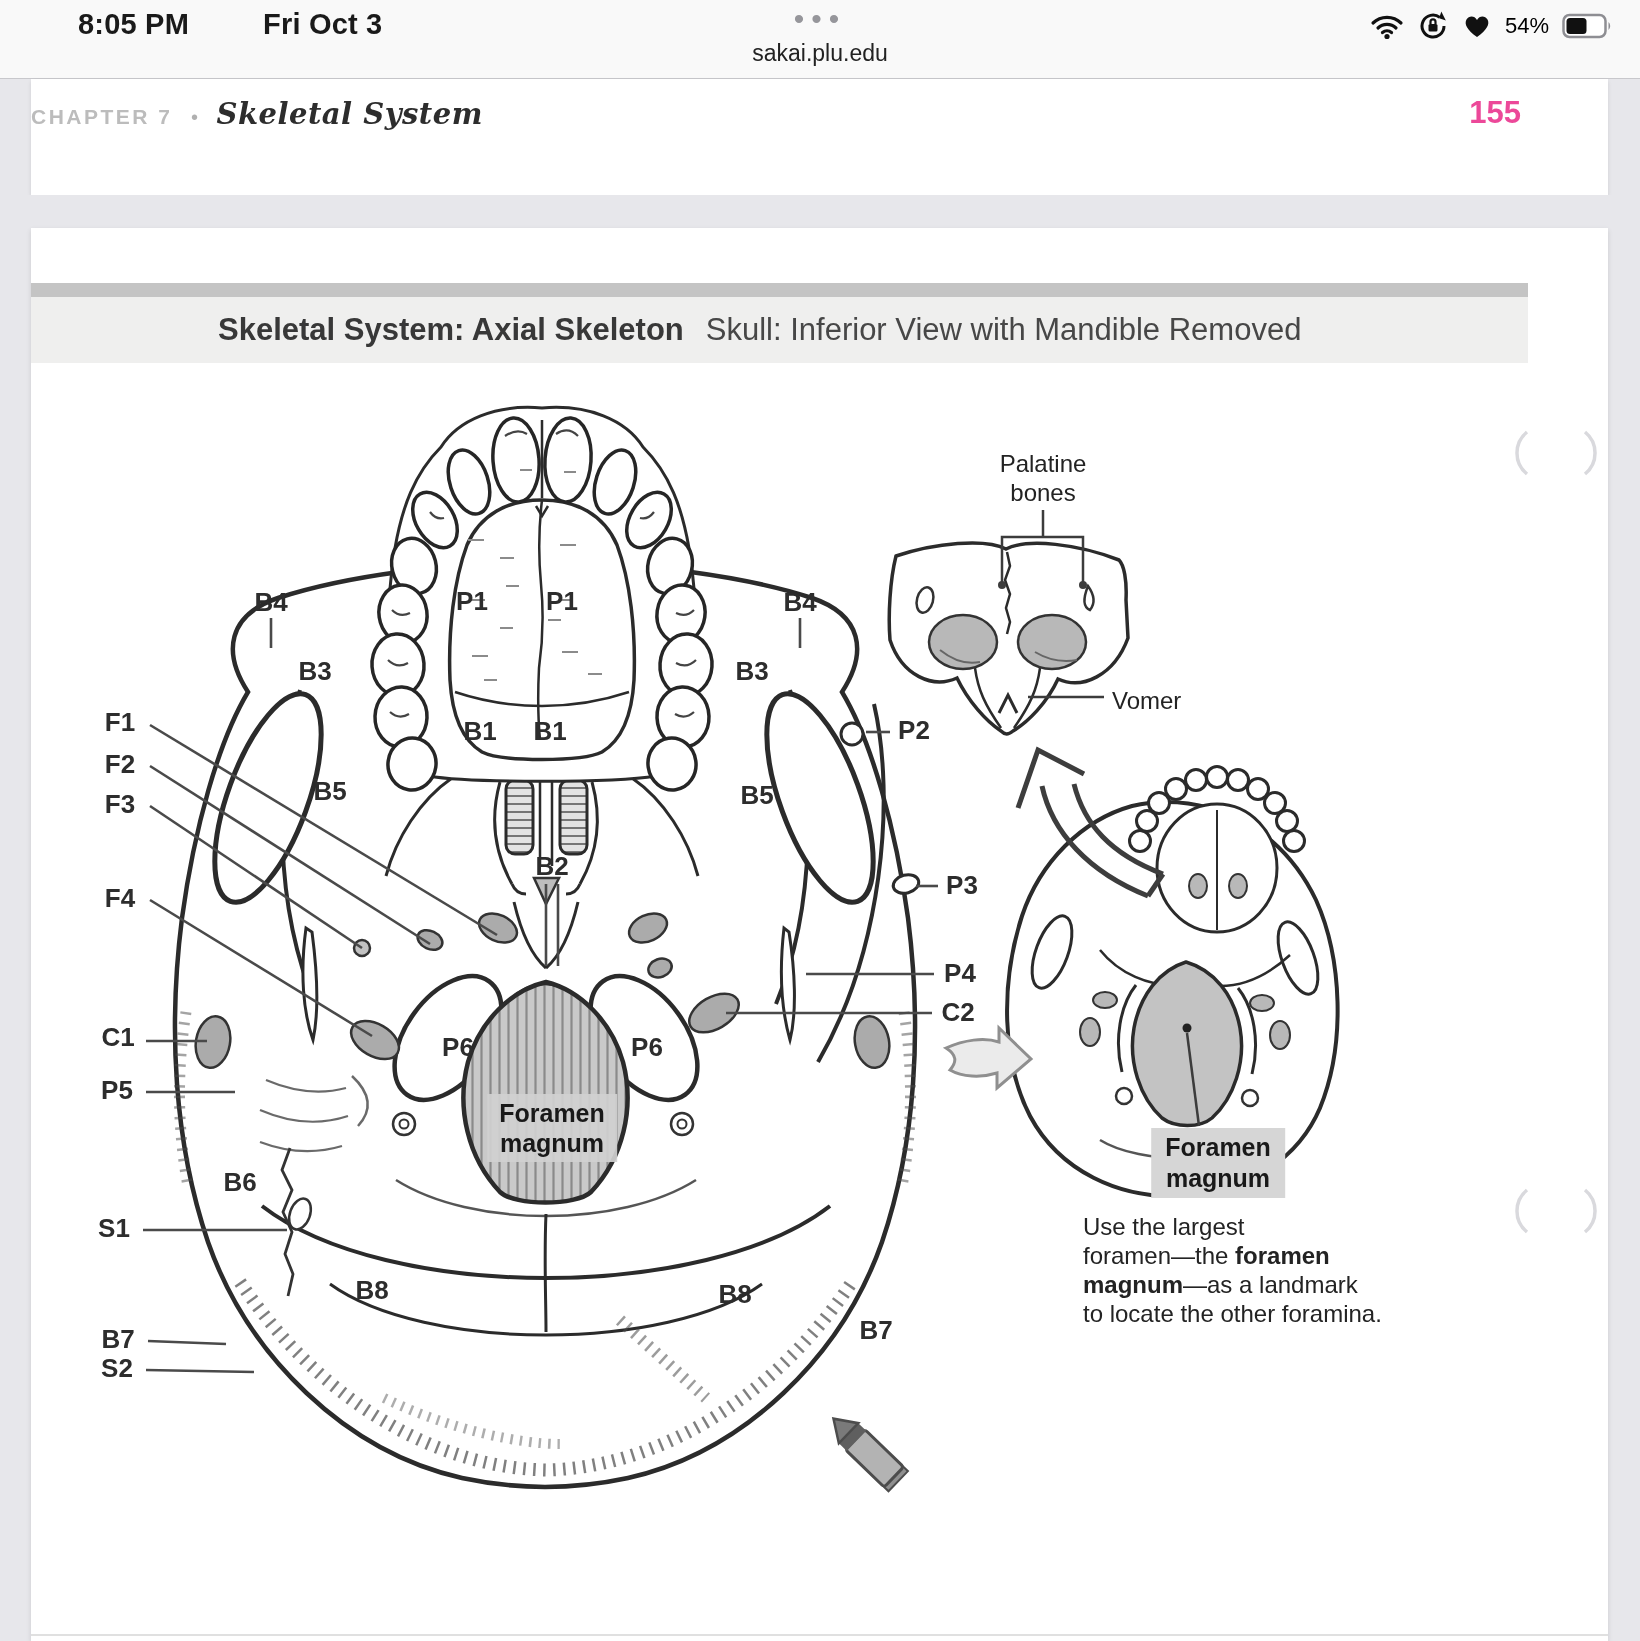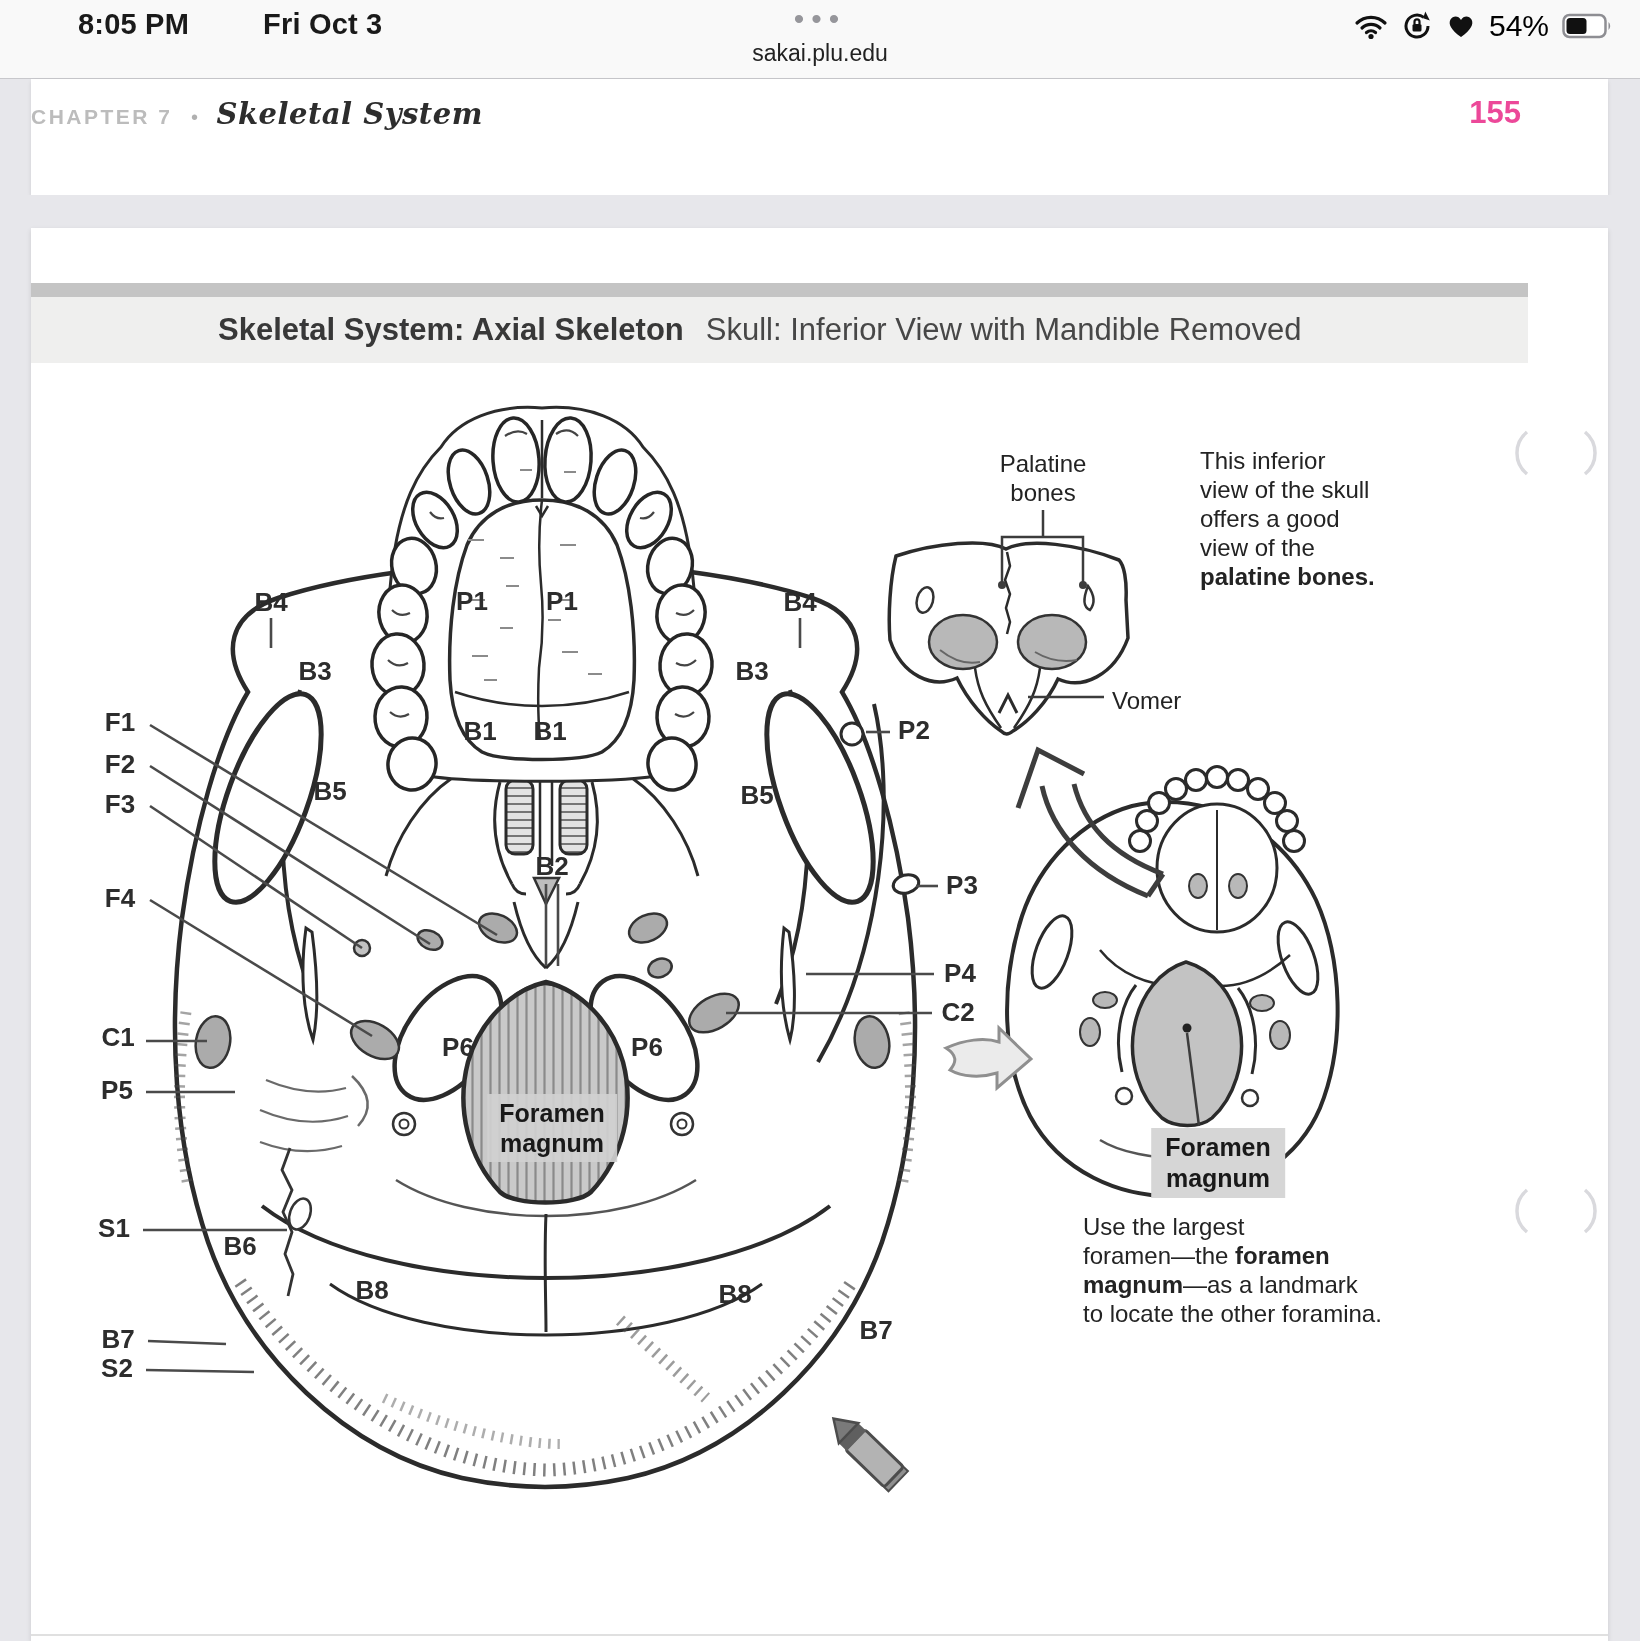--- a/index.html
+++ b/index.html
@@ -7,21 +7,21 @@
           font-family:"Liberation Sans", sans-serif;color:#1a1a1a;}
   
   .statusbar{position:absolute;left:0;top:0;width:1640px;height:78px;background:#f9f9f9;
              border-bottom:1px solid #c8c8cc;}
   .sb-left{position:absolute;left:30px;top:8px;font-size:29px;font-weight:600;letter-spacing:.2px;}
   .sb-left span{margin-right:26px;margin-left:48px;}
   .sb-dots{position:absolute;left:0;right:0;top:6px;text-align:center;color:#96969b;
            font-size:30px;letter-spacing:7px;line-height:26px;}
   .sb-url{position:absolute;left:0;right:0;top:40px;text-align:center;font-size:23px;color:#222;}
   .sb-right{position:absolute;right:26px;top:8px;display:flex;align-items:center;gap:13px;height:36px;}
-  .sb-right .pct{font-size:30px;color:#000;}
+  .sb-right .pct{font-size:22px;color:#000;}
   .icon-svg{display:block;}
   
   .page1{position:absolute;left:31px;top:79px;width:1577px;height:116px;background:#ffffff;
          box-shadow:0 2px 4px rgba(0,0,0,.10);}
   .gap{position:absolute;left:0;top:195px;width:1640px;height:33px;background:#e7e7eb;}
   .page2{position:absolute;left:31px;top:228px;width:1577px;height:1413px;background:#ffffff;
          box-shadow:0 2px 5px rgba(0,0,0,.12);}
   .page-bottom-line{position:absolute;left:31px;top:1634px;width:1577px;height:2px;background:#e0e0e0;}
   
   .chap-row{position:absolute;left:0;top:18px;width:100%;text-align:left;white-space:nowrap;}
@@ -380,21 +380,21 @@
   <div class="flab" style="left:757px;top:795px">B5</div>
   <div class="flab" style="left:552px;top:866px">B2</div>
   <div class="flab" style="left:120px;top:898px">F4</div>
   <div class="flab" style="left:962px;top:885px">P3</div>
   <div class="flab" style="left:960px;top:973px">P4</div>
   <div class="flab" style="left:958px;top:1012px">C2</div>
   <div class="flab" style="left:118px;top:1037px">C1</div>
   <div class="flab" style="left:458px;top:1047px">P6</div>
   <div class="flab" style="left:647px;top:1047px">P6</div>
   <div class="flab" style="left:117px;top:1090px">P5</div>
-  <div class="flab" style="left:240px;top:1246px">B6</div>
+  <div class="flab" style="left:240px;top:1182px">B6</div>
   <div class="flab" style="left:114px;top:1228px">S1</div>
   <div class="flab" style="left:372px;top:1290px">B8</div>
   <div class="flab" style="left:735px;top:1294px">B8</div>
   <div class="flab" style="left:118px;top:1339px">B7</div>
   <div class="flab" style="left:876px;top:1330px">B7</div>
   <div class="flab" style="left:117px;top:1368px">S2</div>
 
   <div class="fm-box">
     <div>Foramen</div>
     <div>magnum</div>
@@ -403,27 +403,20 @@
     <div>Foramen</div>
     <div>magnum</div>
   </div>
 
   <div class="ann palatine-lab">
     <div>Palatine</div>
     <div>bones</div>
   </div>
   <div class="ann vomer-lab">Vomer</div>
 
-  <div class="ann note1">
-    <div>This inferior</div>
-    <div>view of the skull</div>
-    <div>offers a good</div>
-    <div>view of the</div>
-    <div class="b">palatine bones.</div>
-  </div>
 
   <div class="ann note2">
     <div>Use the largest</div>
     <div><span>foramen—the </span><span class="b">foramen</span></div>
     <div><span class="b">magnum</span><span>—as a landmark</span></div>
     <div>to locate the other foramina.</div>
   </div>
 
 
   <div class="page-bottom-line"></div>

